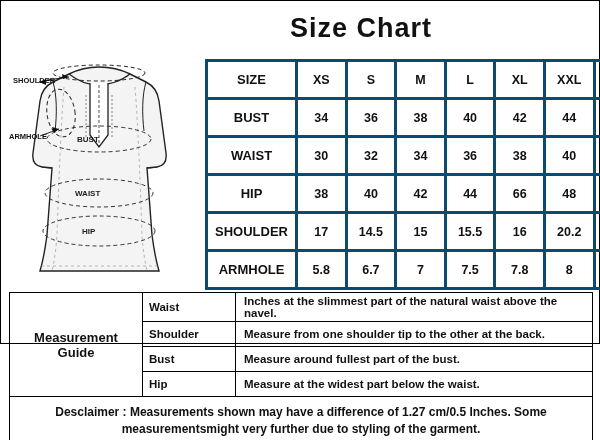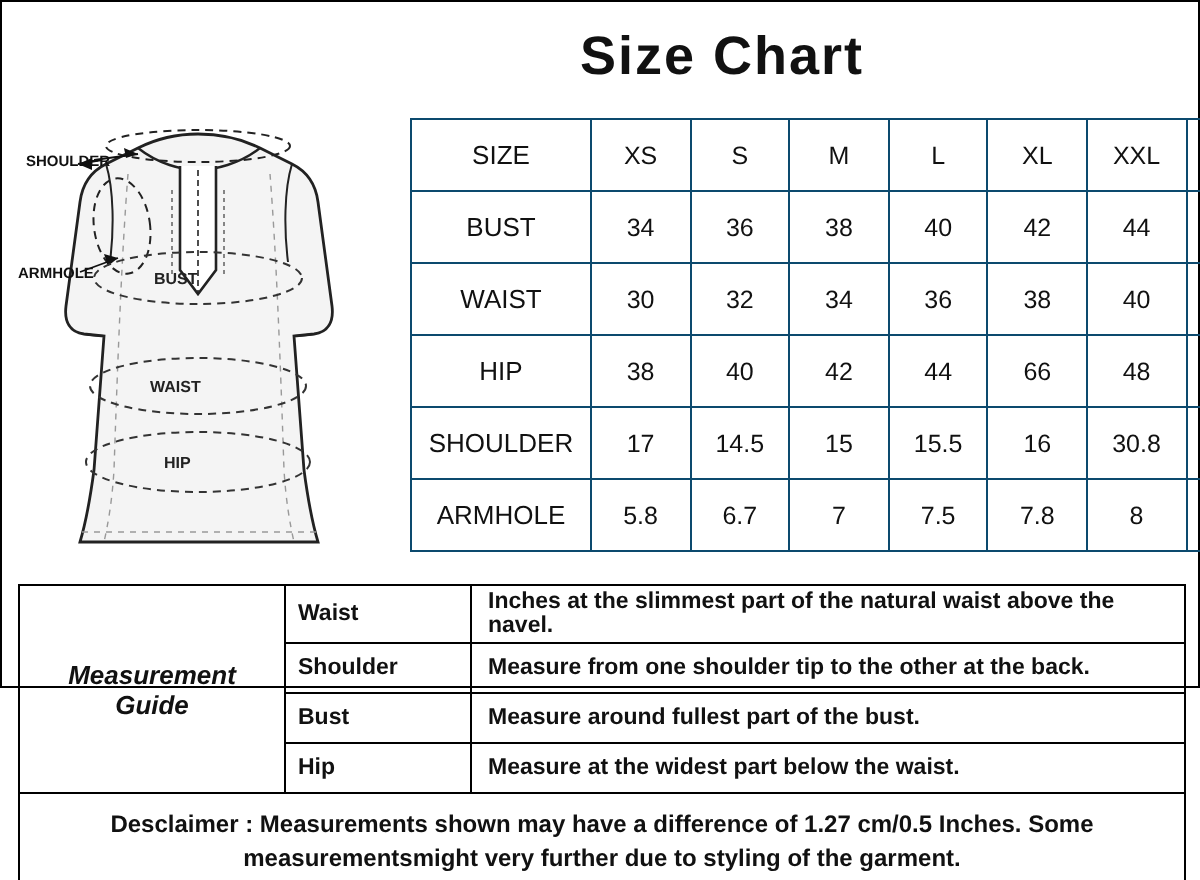--- a/index.html
+++ b/index.html
@@ -62,24 +62,24 @@
   
   #size-table {
     position: absolute;
     left: 204px;
     top: 58px;
     width: 388px;
     border-collapse: collapse;
     table-layout: fixed;
   }
   #size-table td, #size-table th {
-    border: 1px solid #0c4a6e;
+    border: 3px solid #0c4a6e;
     text-align: center;
     font-size: 12.5px;
-    font-weight: normal;
+    font-weight: bold;
     padding: 0;
     height: 35px;
     color: #111;
   }
   #size-table th.rowhead, #size-table td.rowhead {
     width: 90px;
     font-size: 13px;
   }
   #size-table col.sizecol { width: 49.6px; }
 
@@ -97,21 +97,20 @@
     font-size: 11.5px;
     font-weight: bold;
     color: #111;
     padding: 2px 6px;
     height: 20px;
   }
   #guide-table td.guide-title {
     width: 120px;
     text-align: center;
     font-size: 13px;
-    font-style: italic;
   }
   #guide-table td.guide-key {
     width: 80px;
     padding-left: 6px;
   }
   #guide-table td.guide-val {
     padding-left: 8px;
   }
   #guide-table td.disclaimer {
     text-align: center;
@@ -249,21 +248,21 @@
         <td>48</td>
         <td>50</td>
       </tr>
       <tr>
         <td class="rowhead">SHOULDER</td>
         <td>17</td>
         <td>14.5</td>
         <td>15</td>
         <td>15.5</td>
         <td>16</td>
-        <td>30.8</td>
+        <td>20.2</td>
         <td>16.7</td>
       </tr>
       <tr>
         <td class="rowhead">ARMHOLE</td>
         <td>5.8</td>
         <td>6.7</td>
         <td>7</td>
         <td>7.5</td>
         <td>7.8</td>
         <td>8</td>

